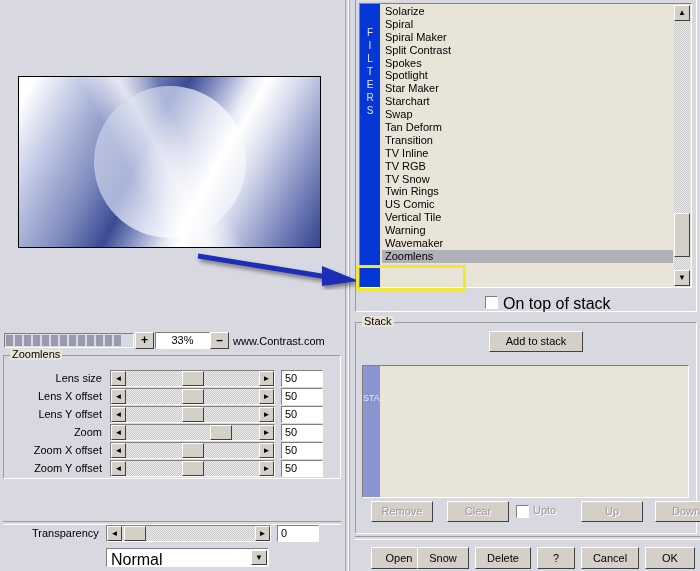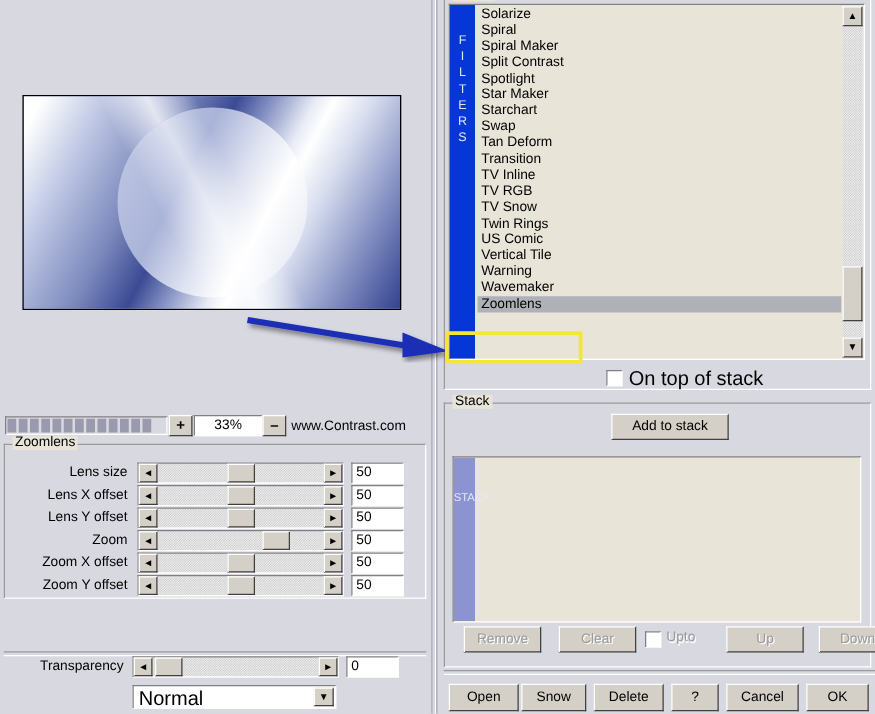--- a/index.html
+++ b/index.html
@@ -145,21 +145,21 @@
   .b-clear{left:92px;width:62px;}
   .b-upto-chk{position:absolute;left:161px;top:505px;}
   .b-upto-l{position:absolute;left:178px;top:504px;font-size:11px;color:#9a9a9a;text-shadow:1px 1px 0 #ffffff;}
   .b-up{left:226px;width:62px;}
   .b-down{left:300px;width:62px;}
 
   .hr2{position:absolute;left:0px;top:536px;width:345px;height:2px;
       border-top:1px solid #9a9a9a;border-bottom:1px solid #ffffff;}
 
   .bbtn{position:absolute;top:547px;height:22px;line-height:20px;}
-  .b-open{left:4px;width:56px;}
+  .b-open{left:16px;width:56px;}
   .b-save{left:62px;width:52px;}
   .b-delete{left:120px;width:56px;}
   .b-help{left:182px;width:38px;}
   .b-cancel{left:226px;width:58px;}
   .b-ok{left:290px;width:50px;}
 
   
   .arrow{position:absolute;left:196px;top:250px;width:176px;height:40px;pointer-events:none;}
   .hlbox{position:absolute;left:356px;top:265px;width:110px;height:26px;
      border:3px solid #f2e735;box-sizing:border-box;pointer-events:none;}
@@ -295,20 +295,21 @@
             <span>T</span>
             <span>E</span>
             <span>R</span>
             <span>S</span>
           </div>
         <div class="items" id="filter-items">
             <div class="it">Solarize</div>
             <div class="it">Spiral</div>
             <div class="it">Spiral Maker</div>
             <div class="it">Split Contrast</div>
+            <div class="it">Spokes</div>
             <div class="it">Spotlight</div>
             <div class="it">Star Maker</div>
             <div class="it">Starchart</div>
             <div class="it">Swap</div>
             <div class="it">Tan Deform</div>
             <div class="it">Transition</div>
             <div class="it">TV Inline</div>
             <div class="it">TV RGB</div>
             <div class="it">TV Snow</div>
             <div class="it">Twin Rings</div>

